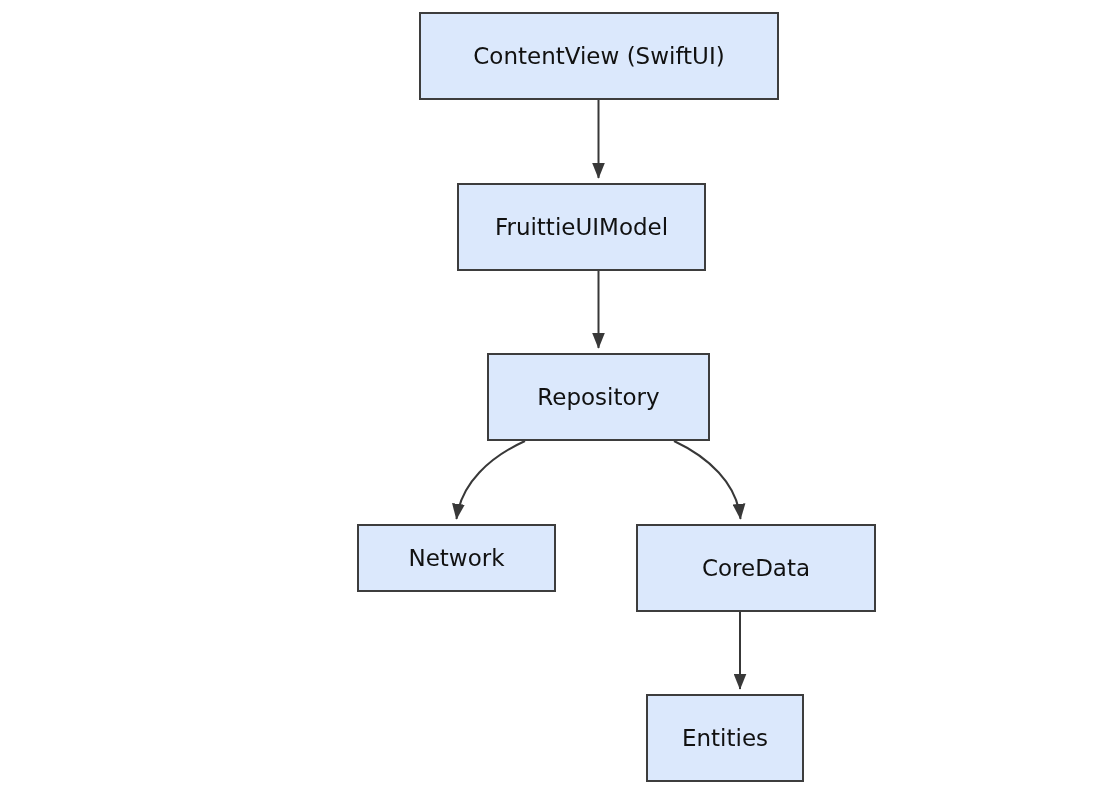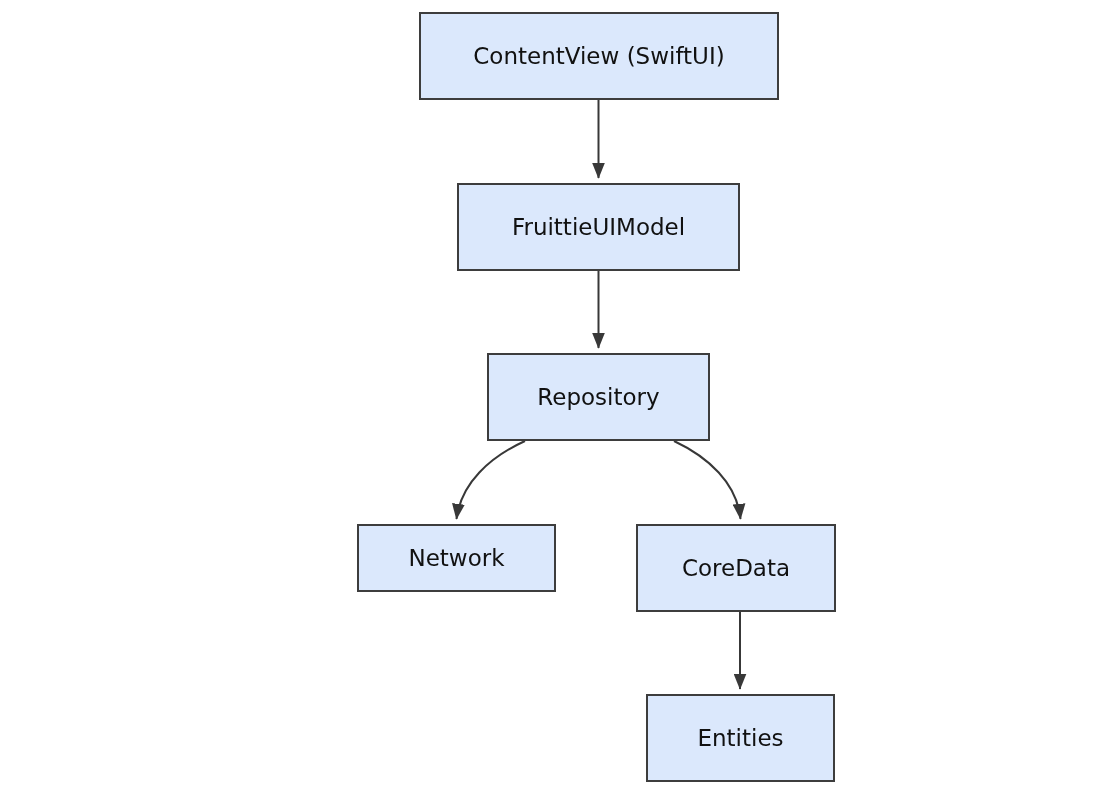--- a/index.html
+++ b/index.html
@@ -34,25 +34,25 @@
     background: #dbe8fc;
     border: 2px solid #3d3d3d;
     display: flex;
     align-items: center;
     justify-content: center;
     font-size: 23px;
     color: #111111;
     white-space: nowrap;
   }
   #n-contentview     { left: 375px; top:  12px; width: 360px; height: 88px; }
-  #n-fruittieuimodel { left: 413px; top: 183px; width: 283px; height: 88px; }
+  #n-fruittieuimodel { left: 413px; top: 183px; width: 249px; height: 88px; }
   #n-repository      { left: 443px; top: 353px; width: 223px; height: 88px; }
   #n-network         { left: 313px; top: 524px; width: 199px; height: 68px; }
-  #n-coredata        { left: 592px; top: 524px; width: 200px; height: 88px; }
-  #n-entities        { left: 602px; top: 694px; width: 189px; height: 88px; }
+  #n-coredata        { left: 592px; top: 524px; width: 240px; height: 88px; }
+  #n-entities        { left: 602px; top: 694px; width: 158px; height: 88px; }
 </style>
 </head>
 <body>
 
 <div class="canvas">
 
   <svg class="edges" viewBox="0 0 1116 798" xmlns="http://www.w3.org/2000/svg">
     <defs>
       <marker id="arrowhead" markerUnits="userSpaceOnUse" markerWidth="16" markerHeight="13" viewBox="0 0 10 8" refX="9.5" refY="4" orient="auto">
         <path d="M0,0 L10,4 L0,8 Z" fill="#383838"></path>

